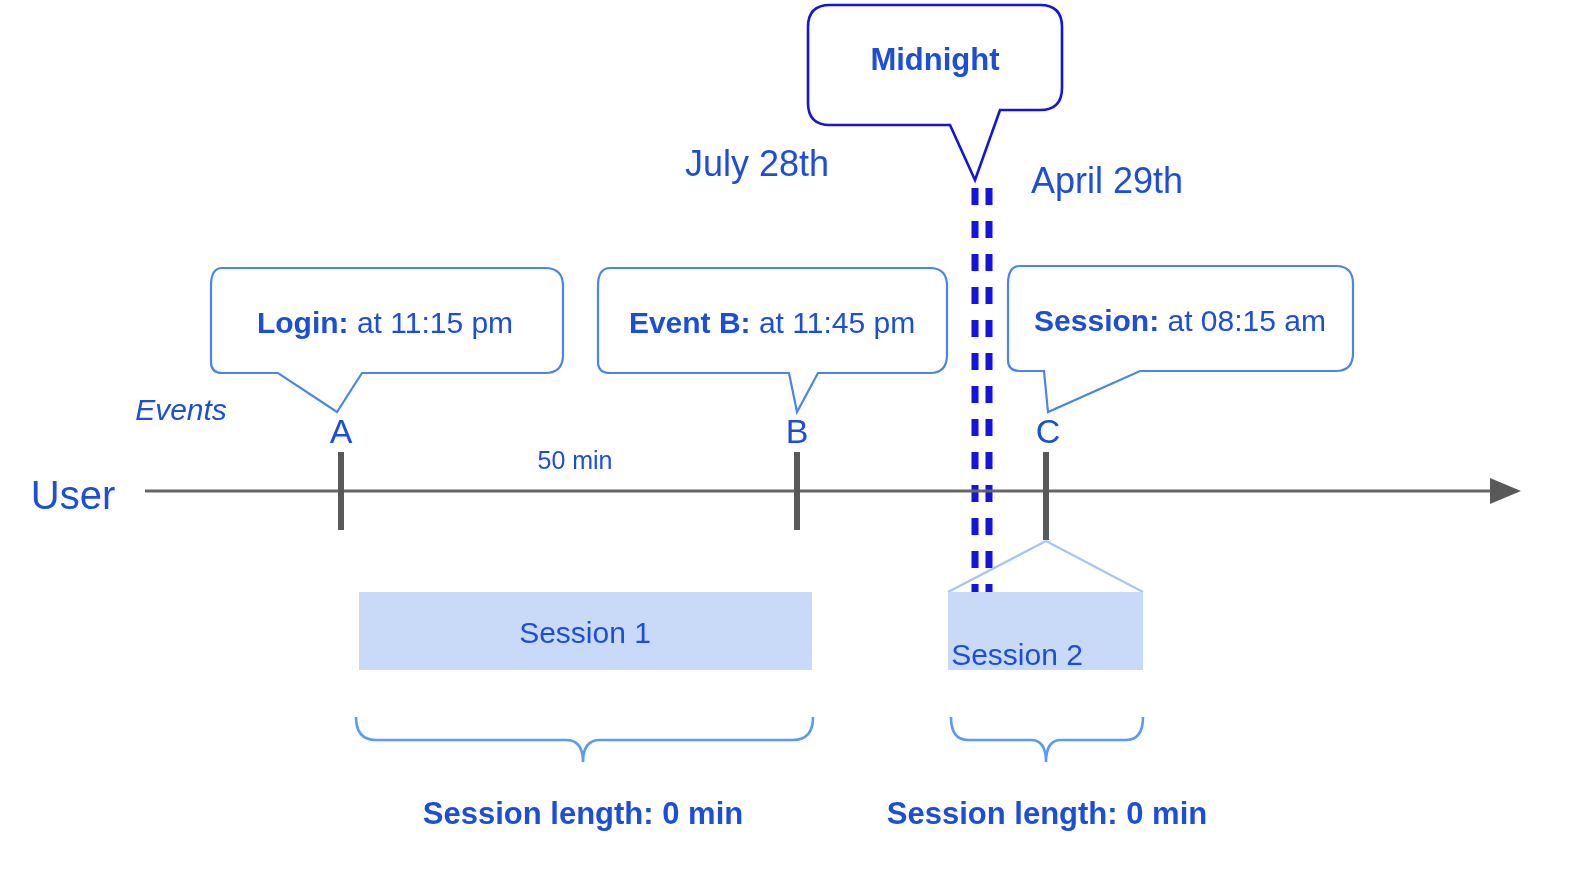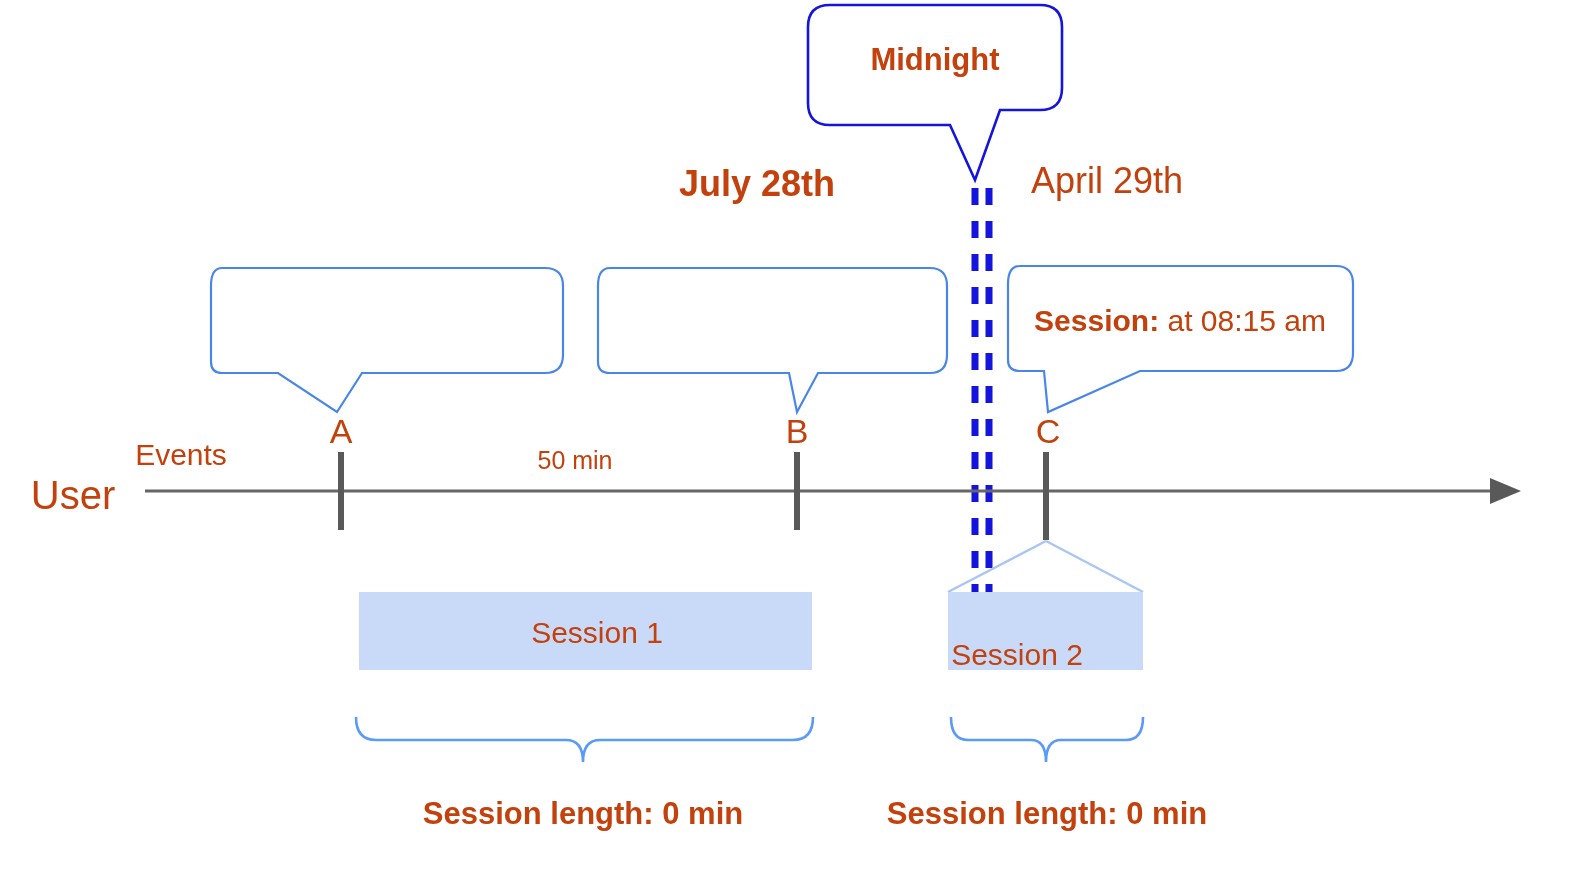--- a/index.html
+++ b/index.html
@@ -21,21 +21,21 @@
   #diagram-svg {
     position: absolute;
     left: 0;
     top: 0;
     width: 1596px;
     height: 870px;
   }
   .txt {
     position: absolute;
     white-space: nowrap;
-    color: #c2410c;
+    color: #1d4ed8;
     line-height: 1;
   }
   .ctr {
     transform: translateX(-50%);
   }
   
   .t-midnight   { font-size: 31px; font-weight: bold; }
   .t-date       { font-size: 36px; }
   .t-callout    { font-size: 30px; }
   .t-callout b  { font-weight: bold; }
@@ -133,37 +133,43 @@
              Q 951 740 968 740
              L 1031 740
              Q 1046 740 1046 762
              Q 1046 740 1061 740
              L 1126 740
              Q 1143 740 1143 717" fill="none" stroke="#5b9bf8" stroke-width="2.6"></path>
   </svg>
 
   <div class="txt t-midnight ctr" style="left:935px; top:44px;">Midnight</div>
 
-  <div class="txt t-date ctr" style="left:757px; top:166px;font-weight:bold;">July 28th</div>
+  <div class="txt t-date ctr" style="left:757px; top:146px;">July 28th</div>
   <div class="txt t-date ctr" style="left:1107px; top:163px;">April 29th</div>
 
+  <div class="txt t-callout ctr" style="left:385px; top:308px;">
+    <b>Login:</b><span> at 11:15 pm</span>
+  </div>
 
+  <div class="txt t-callout ctr" style="left:772px; top:308px;">
+    <b>Event B:</b><span> at 11:45 pm</span>
+  </div>
 
   <div class="txt t-callout ctr" style="left:1180px; top:306px;">
     <b>Session:</b><span> at 08:15 am</span>
   </div>
 
-  <div class="txt t-events ctr" style="left:181px; top:440px;">Events</div>
+  <div class="txt t-events ctr" style="left:181px; top:395px;font-style:italic;">Events</div>
   <div class="txt t-user ctr" style="left:73px; top:475px;">User</div>
 
   <div class="txt t-tick ctr" style="left:341px; top:414px;">A</div>
   <div class="txt t-tick ctr" style="left:797px; top:414px;">B</div>
   <div class="txt t-tick ctr" style="left:1048px; top:414px;">C</div>
 
   <div class="txt t-duration ctr" style="left:575px; top:448px;">50 min</div>
 
-  <div class="txt t-session ctr" style="left:585px; top:618px;margin-left:12px;">Session 1</div>
+  <div class="txt t-session ctr" style="left:585px; top:618px;">Session 1</div>
   <div class="txt t-session ctr" style="left:1017px; top:618px;margin-top:22px;">Session 2</div>
 
   <div class="txt t-brace-lbl ctr" style="left:583px; top:798px;">Session length: 0 min</div>
   <div class="txt t-brace-lbl ctr" style="left:1047px; top:798px;">Session length: 0 min</div>
 
 </div>
 
 </body></html>

